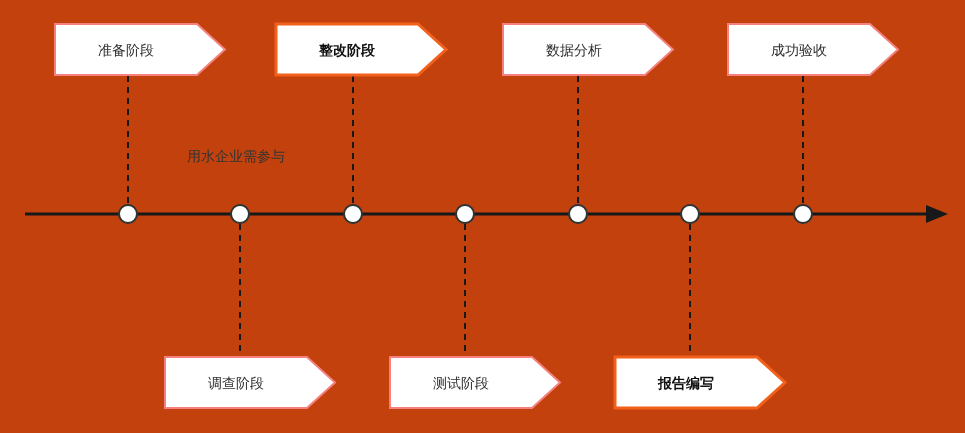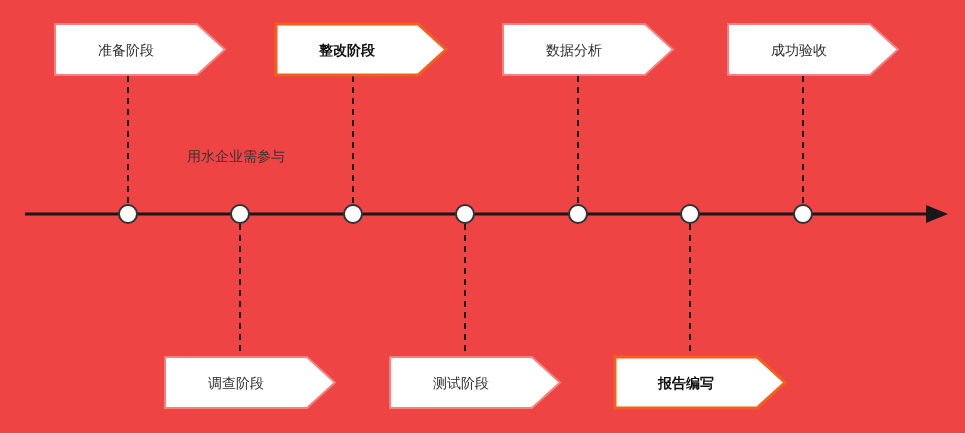--- a/index.html
+++ b/index.html
@@ -4,21 +4,21 @@
 <style>
   html, body {
     margin: 0;
     padding: 0;
     background: #ffffff;
   }
   .canvas {
     position: relative;
     width: 965px;
     height: 433px;
-    background: #ef4444;
+    background: #c2410c;
     overflow: hidden;
   }
   svg {
     display: block;
   }
   .stage-path {
     fill: #ffffff;
     stroke-width: 2;
     stroke-linejoin: miter;
   }

